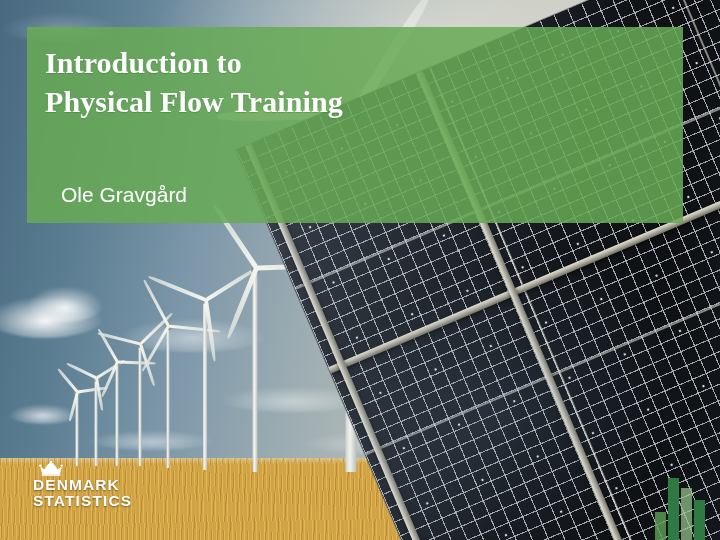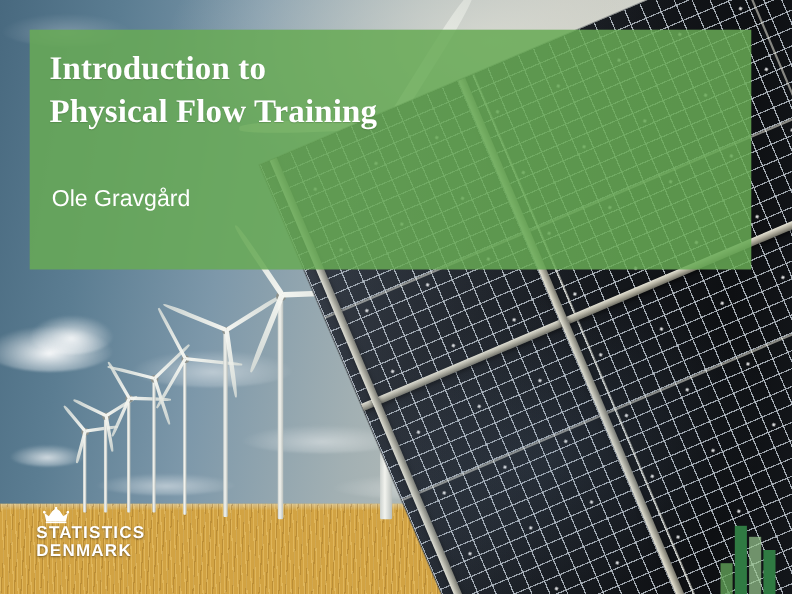--- a/index.html
+++ b/index.html
@@ -151,41 +151,41 @@
     position: absolute; inset: 0;
     background:
       linear-gradient(125deg, rgba(150,170,195,.18) 0%, rgba(0,0,0,0) 35%),
       radial-gradient(ellipse 300px 200px at 18% 58%, rgba(120,150,185,.16), rgba(0,0,0,0) 70%);
   }
 
   
   .title-panel {
     position: absolute;
     left: 27px; top: 27px;
-    width: 656px; height: 218px;
+    width: 656px; height: 196px;
     background: rgba(104, 170, 85, 0.86);
     box-shadow: inset 0 0 0 0 rgba(0,0,0,0);
   }
   .title-panel-inner {
     position: absolute;
     left: 18px; top: 8px; right: 14px; bottom: 8px;
   }
   .slide-title {
     margin: 0;
     padding-top: 8px;
     font-family: "Liberation Serif", "DejaVu Serif", serif;
     font-weight: bold;
     font-size: 30px;
     line-height: 39px;
     color: #ffffff;
     letter-spacing: .1px;
     text-shadow: 0 1px 1px rgba(40,70,30,.25);
   }
   .slide-author {
-    margin: 2px;
+    margin: 16px;
     padding-top: 45px;
     font-size: 21px;
     line-height: 26px;
     color: #ffffff;
     font-weight: normal;
   }
   .slide-event {
     margin: 0;
     padding-top: 39px;
     font-size: 16.5px;
@@ -360,22 +360,22 @@
   </div>
 
   <div class="logo">
     <svg class="logo-crown" viewBox="0 0 24 15">
       <path d="M3 13 L1.2 5.2 L5.4 8.4 L8.6 3.6 L12 1.0 L15.4 3.6 L18.6 8.4 L22.8 5.2 L21 13 Z" fill="#ffffff"></path>
       <rect x="2.6" y="13.2" width="18.8" height="1.6" fill="#ffffff"></rect>
       <circle cx="12" cy="0.9" r="1.1" fill="#ffffff"></circle>
       <circle cx="1.3" cy="4.6" r="1.2" fill="#ffffff"></circle>
       <circle cx="22.7" cy="4.6" r="1.2" fill="#ffffff"></circle>
     </svg>
+    <div class="logo-text">DENMARK</div>
     <div class="logo-text">STATISTICS</div>
-    <div class="logo-text">DENMARK</div>
   </div>
 
   <div class="barmark">
     <div class="bar bar-a"></div>
     <div class="bar bar-b"></div>
     <div class="bar bar-c"></div>
     <div class="bar bar-d"></div>
   </div>
 
 </div>

